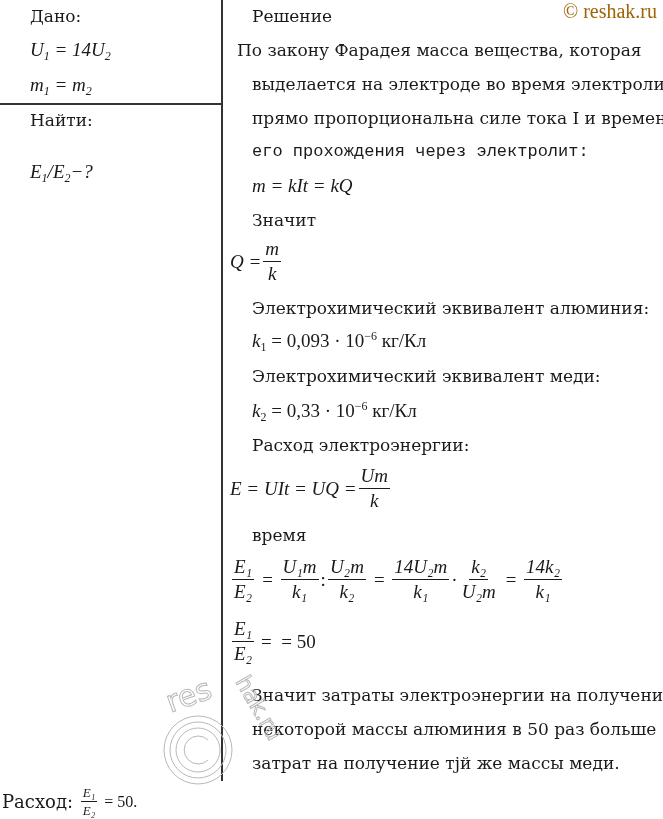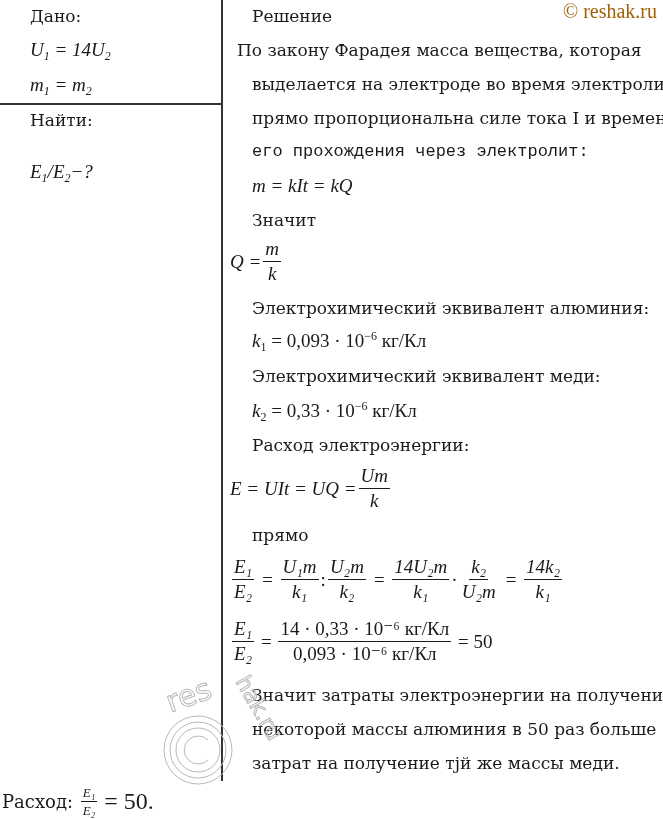--- a/index.html
+++ b/index.html
@@ -69,21 +69,21 @@
 <div class="txt" style="left:230px; top:435px;">Расход электроэнергии:</div>
 
 <div class="eq math it" style="left:230px; top:465px;">
   <span>E = UIt = UQ =</span>
   <span class="frac">
     <span class="num">Um</span>
     <span class="den">k</span>
   </span>
 </div>
 
-<div class="txt" style="left:230px; top:525px;">прямо</div>
+<div class="txt" style="left:230px; top:525px;">время</div>
 
 <div class="eq math it" style="left:230px; top:556px;">
   <span class="frac">
       <span class="num">E₁</span>
       <span class="den">E₂</span>
     </span>
   <span>&nbsp;=&nbsp;</span>
   <span class="frac">
       <span class="num">U₁m</span>
       <span class="den">k₁</span>
@@ -109,41 +109,37 @@
       <span class="den">k₁</span>
     </span>
 </div>
 
 <div class="eq math" style="left:230px; top:618px;">
   <span class="frac it">
       <span class="num">E₁</span>
       <span class="den">E₂</span>
     </span>
   <span>&nbsp;=&nbsp;</span>
-  <span class="frac">
-      <span class="num">14 · 0,33 · 10⁻⁶ кг/Кл</span>
-      <span class="den">0,093 · 10⁻⁶ кг/Кл</span>
-    </span>
   <span>&nbsp;</span>
     <span>= 50</span>
 </div>
 
 <div class="txt" style="left:230px; top:685px;">Значит затраты электроэнергии на получение</div>
 <div class="txt" style="left:230px; top:719px;">некоторой массы алюминия в 50 раз больше</div>
 <div class="txt" style="left:230px; top:753px;">затрат на получение тјй же массы меди.</div>
 
 <div class="eq" style="left:2px; top:785px; font-size:18px;">
   <span>Расход:</span>
   <span>&nbsp;</span>
   <span class="frac small-frac math it">
     <span class="num">E₁</span>
     <span class="den">E₂</span>
   </span>
   <span class="math" style="font-size:20px">&nbsp;</span>
-    <span class="math" style="font-size:24px">= 50.</span>
+    <span class="math" style="font-size:16px">= 50.</span>
 </div>
 
 <svg class="watermark" width="140" height="130" viewBox="0 0 140 130">
   <g fill="none" stroke="#b8b8b8" stroke-width="1">
     <circle cx="38" cy="90" r="34"></circle>
     <circle cx="38" cy="90" r="28"></circle>
     <circle cx="38" cy="90" r="22"></circle>
     <path d="M48 80 A14 14 0 1 0 48 100"></path>
   </g>
   <text x="8" y="42" font-family="DejaVu Sans, sans-serif" font-size="30" fill="none" stroke="#b8b8b8" stroke-width="1" transform="rotate(-20 40 40)">res</text>

